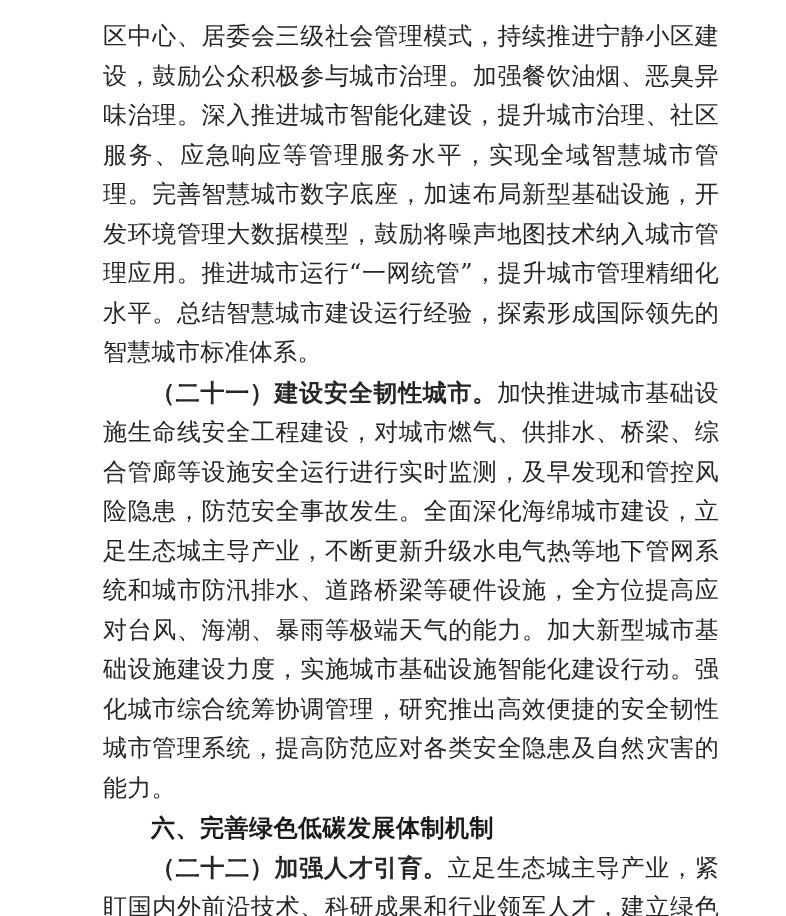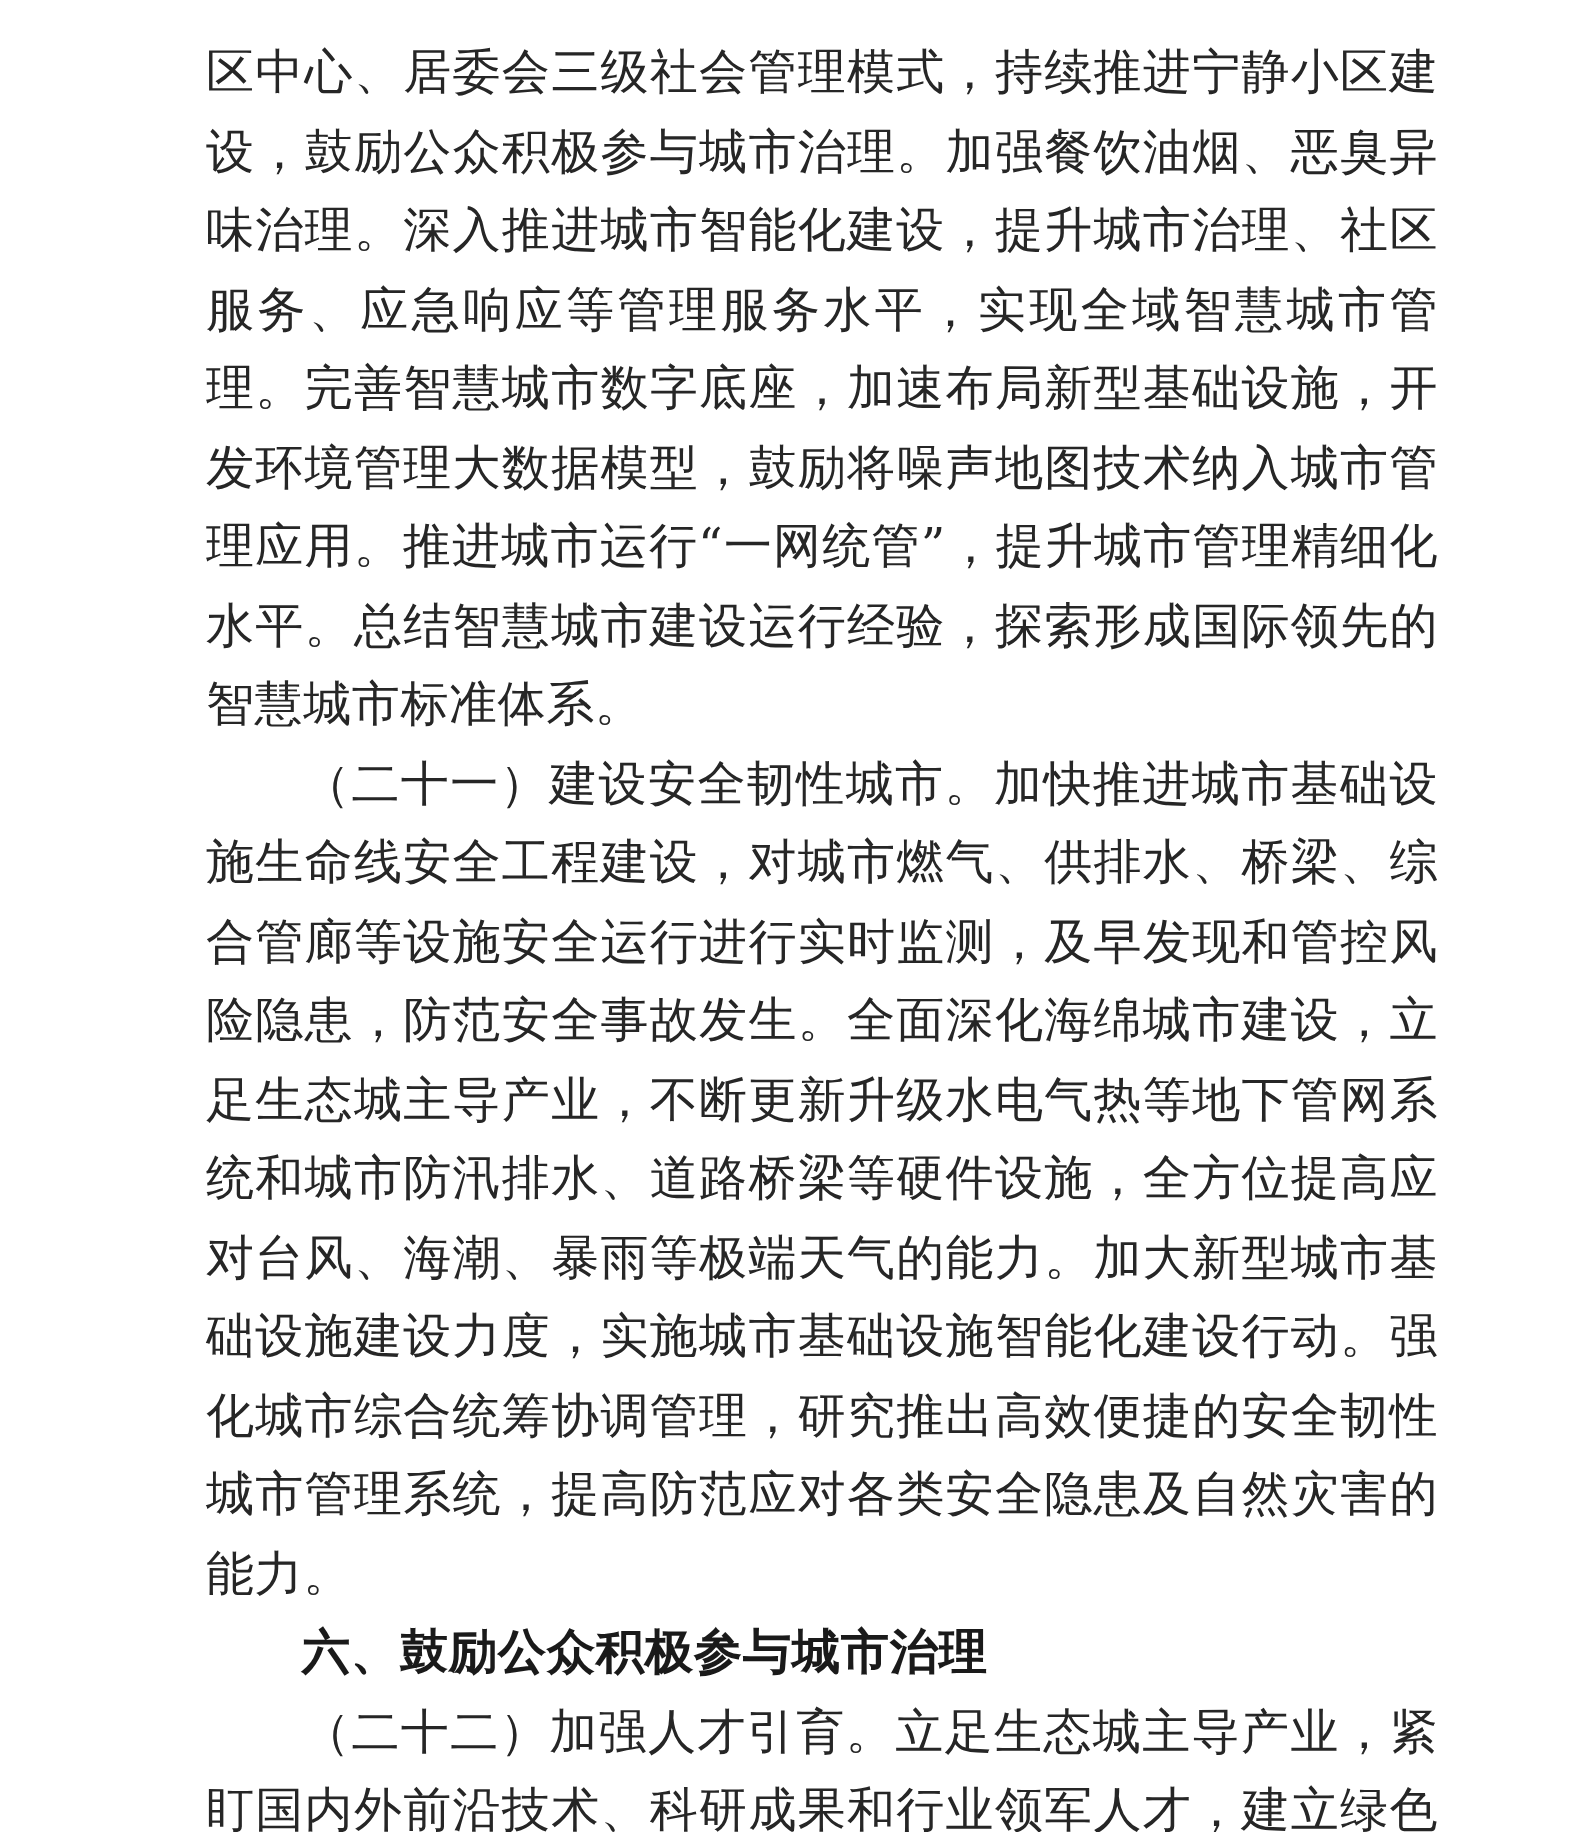--- a/index.html
+++ b/index.html
@@ -27,21 +27,21 @@
     line-height: 39.5px;
     letter-spacing: 0.3px;
     text-align: justify;
     text-justify: inter-ideograph;
     word-break: break-all;
   }
   .indent {
     text-indent: 2em;
   }
   .lead {
-    font-weight: normal;
+    font-weight: bold;
   }
   .section-heading {
     margin: 0;
     font-family: "Liberation Sans", "DejaVu Sans", sans-serif;
     font-weight: bold;
     font-size: 24px;
     line-height: 39.5px;
     letter-spacing: 0.5px;
     color: #1a1a1a;
     text-indent: 2em;
@@ -50,17 +50,17 @@
 </style>
 </head>
 <body>
 
 <div class="page">
 
   <p class="body-para"><span>区中心、居委会三级社会管理模式，持续推进宁静小区建设，鼓励公众积极参与城市治理。加强餐饮油烟、恶臭异味治理。深入推进城市智能化建设，提升城市治理、社区服务、应急响应等管理服务水平，实现全域智慧城市管理。完善智慧城市数字底座，加速布局新型基础设施，开发环境管理大数据模型，鼓励将噪声地图技术纳入城市管理应用。推进城市运行“一网统管”，提升城市管理精细化水平。总结智慧城市建设运行经验，探索形成国际领先的智慧城市标准体系。</span></p>
 
   <p class="body-para indent"><span class="lead">（二十一）建设安全韧性城市。</span><span>加快推进城市基础设施生命线安全工程建设，对城市燃气、供排水、桥梁、综合管廊等设施安全运行进行实时监测，及早发现和管控风险隐患，防范安全事故发生。全面深化海绵城市建设，立足生态城主导产业，不断更新升级水电气热等地下管网系统和城市防汛排水、道路桥梁等硬件设施，全方位提高应对台风、海潮、暴雨等极端天气的能力。加大新型城市基础设施建设力度，实施城市基础设施智能化建设行动。强化城市综合统筹协调管理，研究推出高效便捷的安全韧性城市管理系统，提高防范应对各类安全隐患及自然灾害的能力。</span></p>
 
-  <h2 class="section-heading">六、鼓励公众积极参与城市治理</h2>
+  <h2 class="section-heading">六、完善绿色低碳发展体制机制</h2>
 
   <p class="body-para indent"><span class="lead">（二十二）加强人才引育。</span><span>立足生态城主导产业，紧盯国内外前沿技术、科研成果和行业领军人才，建立绿色低碳技术创新项目库和专家人才库，不断丰富绿色低碳发展项目和人才储备来源。支持高校、职业院校、科研院所与绿色低碳领军企业合作，开展技术</span></p>
 
 </div>
 
 </body></html>

